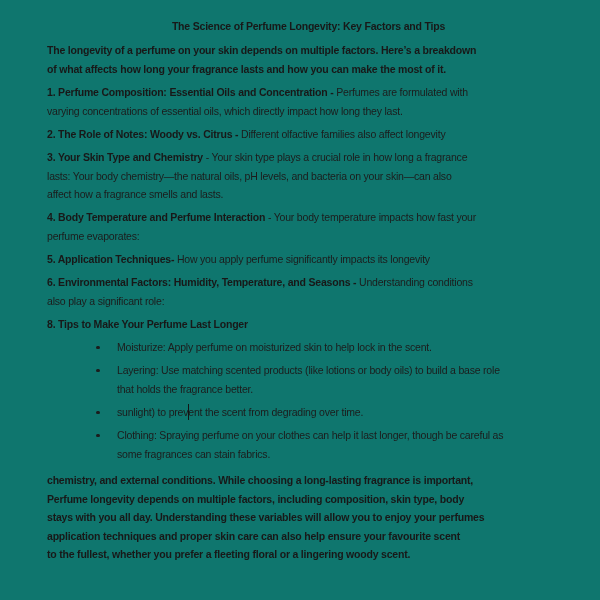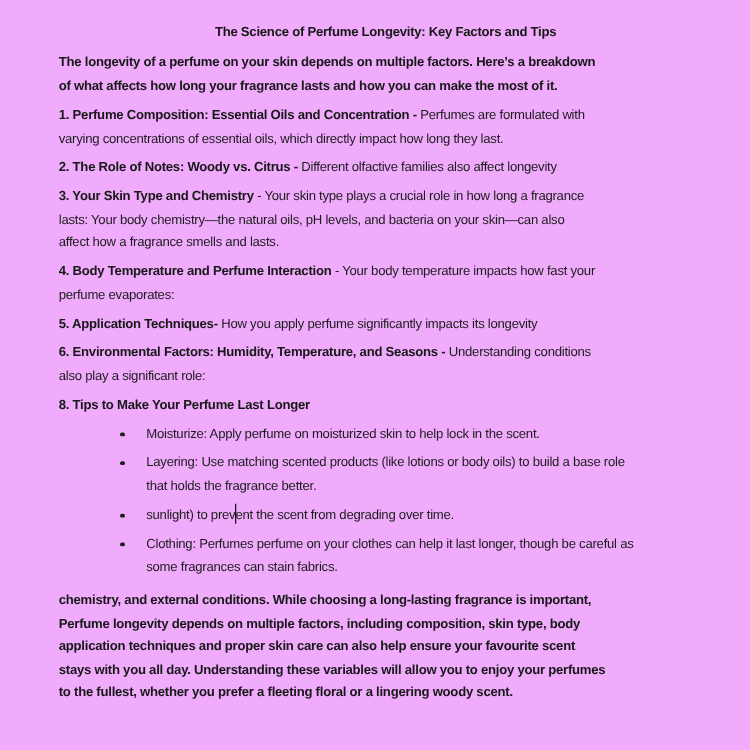--- a/index.html
+++ b/index.html
@@ -7,21 +7,21 @@
     width: 600px; height: 600px;
     background: #ffffff;
     font-family: "Liberation Sans", "DejaVu Sans", sans-serif;
   }
   .page {
     position: relative;
     box-sizing: border-box;
     width: 600px; height: 600px;
     padding: 16.5px 30px 0 47px;
     overflow: hidden;
-    background: #f0abfc;
+    background: #0f766e;
     color: #1c1c1c;
     font-size: 10.5px;
     letter-spacing: -0.2px;
     cursor: text;
   }
   .block { margin: 0 0 4.9px 0; }
   .title-block { text-align: center; margin-bottom: 6.6px; }
   .line {
     height: 18.4px;
     line-height: 18.4px;
@@ -92,24 +92,24 @@
         <span class="dot"></span>
         <div class="line"><span>Layering: Use matching scented products (like lotions or body oils) to build a base role</span></div>
         <div class="line"><span>that holds the fragrance better.</span></div>
       </div>
       <div class="bullet-item">
         <span class="dot"></span>
         <div class="line"><span>sunlight) to prev</span><span class="caret"></span><span>ent the scent from degrading over time.</span></div>
       </div>
       <div class="bullet-item">
         <span class="dot"></span>
-        <div class="line"><span>Clothing: Perfumes perfume on your clothes can help it last longer, though be careful as</span></div>
+        <div class="line"><span>Clothing: Spraying perfume on your clothes can help it last longer, though be careful as</span></div>
         <div class="line"><span>some fragrances can stain fabrics.</span></div>
       </div>
     </div>
     <div class="block">
       <div class="line"><span class="b">chemistry, and external conditions. While choosing a long-lasting fragrance is important,</span></div>
       <div class="line"><span class="b">Perfume longevity depends on multiple factors, including composition, skin type, body</span></div>
+      <div class="line"><span class="b">stays with you all day. Understanding these variables will allow you to enjoy your perfumes</span></div>
       <div class="line"><span class="b">application techniques and proper skin care can also help ensure your favourite scent</span></div>
-      <div class="line"><span class="b">stays with you all day. Understanding these variables will allow you to enjoy your perfumes</span></div>
       <div class="line"><span class="b">to the fullest, whether you prefer a fleeting floral or a lingering woody scent.</span></div>
     </div>
   </div>
 
 </body></html>

